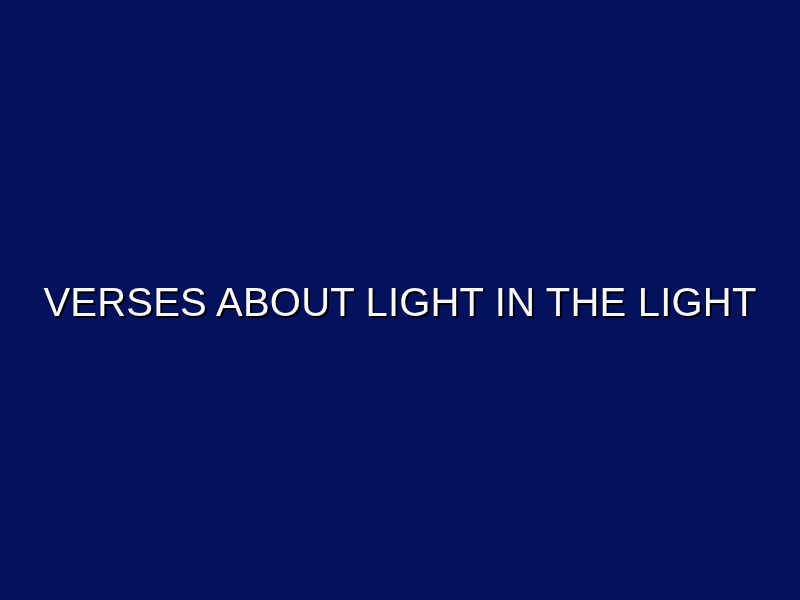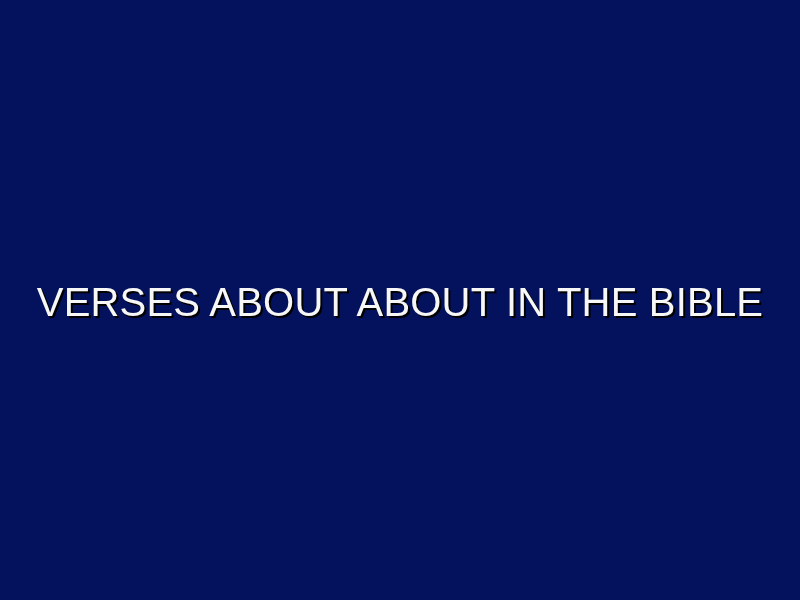--- a/index.html
+++ b/index.html
@@ -42,15 +42,15 @@
     
     transform: translateY(2px);
     -webkit-font-smoothing: antialiased;
   }
 </style>
 </head>
 <body>
 
 <div id="title-card">
 
-  <h1 id="title-text">VERSES ABOUT ABOUT IN THE BIBLE</h1>
+  <h1 id="title-text">VERSES ABOUT LIGHT IN THE LIGHT</h1>
 
 </div>
 
 </body></html>

